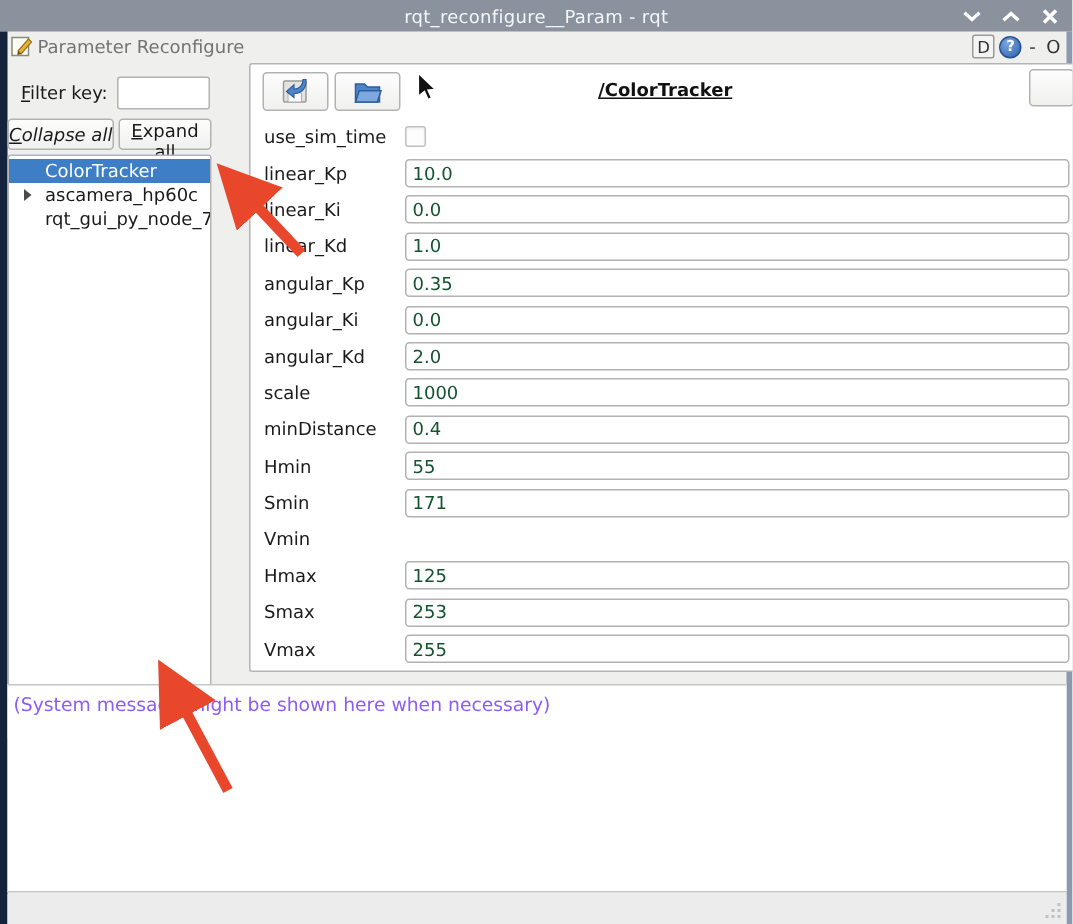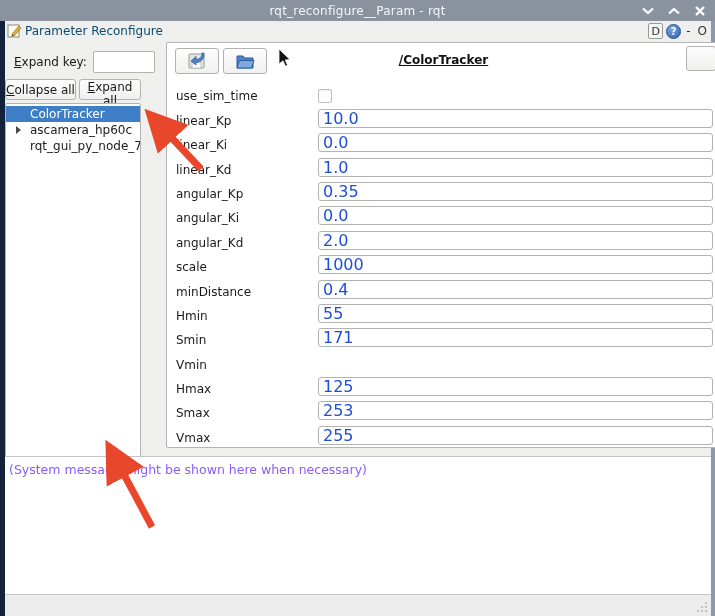--- a/index.html
+++ b/index.html
@@ -12,55 +12,55 @@
   .titlebar-title { color:#f4f6f8; font-size:12px; letter-spacing:.2px; }
   .titlebar-buttons { position:absolute; right:8px; top:0; height:21px; display:flex; gap:12px; align-items:center; }
   .tb-btn { width:14px; height:14px; display:flex; align-items:center; justify-content:center; cursor:default; }
 
   
   .edge-left { position:absolute; left:0; top:21px; width:5px; height:595px; background:#14233c; }
   .edge-right { position:absolute; right:0; top:21px; width:4px; height:595px; background:#8a99ad; }
 
   
   .plugin-header { position:absolute; top:23px; left:7px; display:flex; align-items:center; gap:3px; }
-  .plugin-title { font-size:12px; color:#0c4a6e; }
+  .plugin-title { font-size:12px; color:#737373; }
   .dock-buttons { position:absolute; top:23px; right:6px; display:flex; align-items:center; gap:3px; }
   .dock-d { width:15px; height:16px; border:1px solid #9a9a9a; background:#f4f4f4; display:flex; align-items:center; justify-content:center; font-size:11px; color:#333; border-radius:2px; }
   .dock-help { width:15px; height:15px; border-radius:50%; background:radial-gradient(circle at 35% 30%, #7aa7e0, #2f5fae); color:#fff; font-size:10px; font-weight:bold; display:flex; align-items:center; justify-content:center; border:1px solid #27508f; }
   .dock-min, .dock-float { font-size:12px; color:#333; padding:0 2px; }
 
   
   .filter-row { position:absolute; top:51px; left:14px; display:flex; align-items:center; gap:6px; }
   .filter-label { font-size:12px; }
   .filter-input { width:62px; height:22px; border:1px solid #b2b2b2; border-radius:2px; background:#fff; font:inherit; padding:0 3px; }
   .btn { background:linear-gradient(#fdfdfd,#f0f0ef); border:1px solid #b2b2b2; border-radius:3px; font:inherit; font-size:12px; color:#1a1a1a; cursor:default; }
-  .collapse-btn { position:absolute; left:5px; top:79px; width:71px; height:21px; }
+  .collapse-btn { position:absolute; left:5px; top:79px; width:71px; height:21px;font-style:italic; }
   .expand-btn { position:absolute; left:79px; top:79px; width:62px; height:21px; }
   .mnemonic::first-letter { text-decoration:underline; }
 
   .tree-panel { position:absolute; left:5px; top:103px; width:136px; height:390px; background:#fff; border:1px solid #b4b4b4; border-radius:2px; overflow:hidden; padding-top:2px; }
   .tree-item { height:16px; line-height:16px; font-size:12px; padding-left:24px; white-space:nowrap; position:relative; }
   .tree-item.selected { background:#3d7ec6; color:#fff; }
   .tree-expander { position:absolute; left:10px; top:4px; width:0; height:0; border-left:5px solid #4a4a4a; border-top:4px solid transparent; border-bottom:4px solid transparent; }
 
   .refresh-btn { position:absolute; left:5px; top:426px; width:136px; height:21px; }
 
   
   .node-panel { position:absolute; left:152px; top:42px; width:555px; height:406px; background:#fff; border:1px solid #b4b4b4; border-radius:2px;margin-left:14px; }
   .np-toolbar-btn { position:absolute; top:5px; width:44px; height:26px; display:flex; align-items:center; justify-content:center; }
   .np-save { left:8px; }
   .np-load { left:56px; }
   .np-close { position:absolute; top:3px; right:4px; width:30px; height:25px; }
   .np-title { position:absolute; top:10px; left:0; width:100%; text-align:center; font-weight:bold; text-decoration:underline; font-size:12px; color:#111; }
   .cursor-glyph { position:absolute; left:111px; top:6px; }
 
   .params { position:absolute; left:9px; right:7px; top:36px; }
-  .param-row { height:24.4px; display:flex; align-items:flex-end;gap:48px; }
+  .param-row { height:24.4px; display:flex; align-items:center; }
   .param-label { width:94px; flex:0 0 94px; font-size:12px; color:#1a1a1a; }
-  .param-input { flex:1; height:19px; border:1px solid #b2b2b2; border-radius:3px; background:#fff; font:inherit; font-size:16px; padding:0 4px; color:#1d4ed8; }
+  .param-input { flex:1; height:19px; border:1px solid #b2b2b2; border-radius:3px; background:#fff; font:inherit; font-size:12px; padding:0 4px; color:#14532d; }
   .checkbox { width:14px; height:14px; border:1px solid #c0c0c0; border-radius:2px; background:#fdfdfd; box-shadow:inset 0 1px 2px rgba(0,0,0,.06); }
 
   
   .system-area { position:absolute; left:5px; top:456px; width:706px; height:139px; background:#fff; border-top:1px solid #c6c6c6; border-bottom:1px solid #c6c6c6; padding:5px 4px; }
   .system-text { font-size:12.5px; color:#8b5cf6; }
 
   
   .statusbar { position:absolute; left:5px; top:596px; width:706px; height:20px; background:#ececec; }
   .grip { position:absolute; right:2px; bottom:2px; }
 
@@ -105,21 +105,21 @@
     <span class="plugin-title">Parameter Reconfigure</span>
   </div>
   <div class="dock-buttons">
     <span class="dock-d">D</span>
     <span class="dock-help">?</span>
     <span class="dock-min">-</span>
     <span class="dock-float">O</span>
   </div>
 
   <div class="filter-row">
-    <label class="filter-label mnemonic">Expand key:</label>
+    <label class="filter-label mnemonic">Filter key:</label>
     <input class="filter-input" value="" style="">
   </div>
   <button class="btn collapse-btn mnemonic">Collapse all</button>
   <button class="btn expand-btn mnemonic">Expand all</button>
 
   <div class="tree-panel">
     <div class="tree-item selected">
       <span>ColorTracker</span>
     </div>
     <div class="tree-item">

